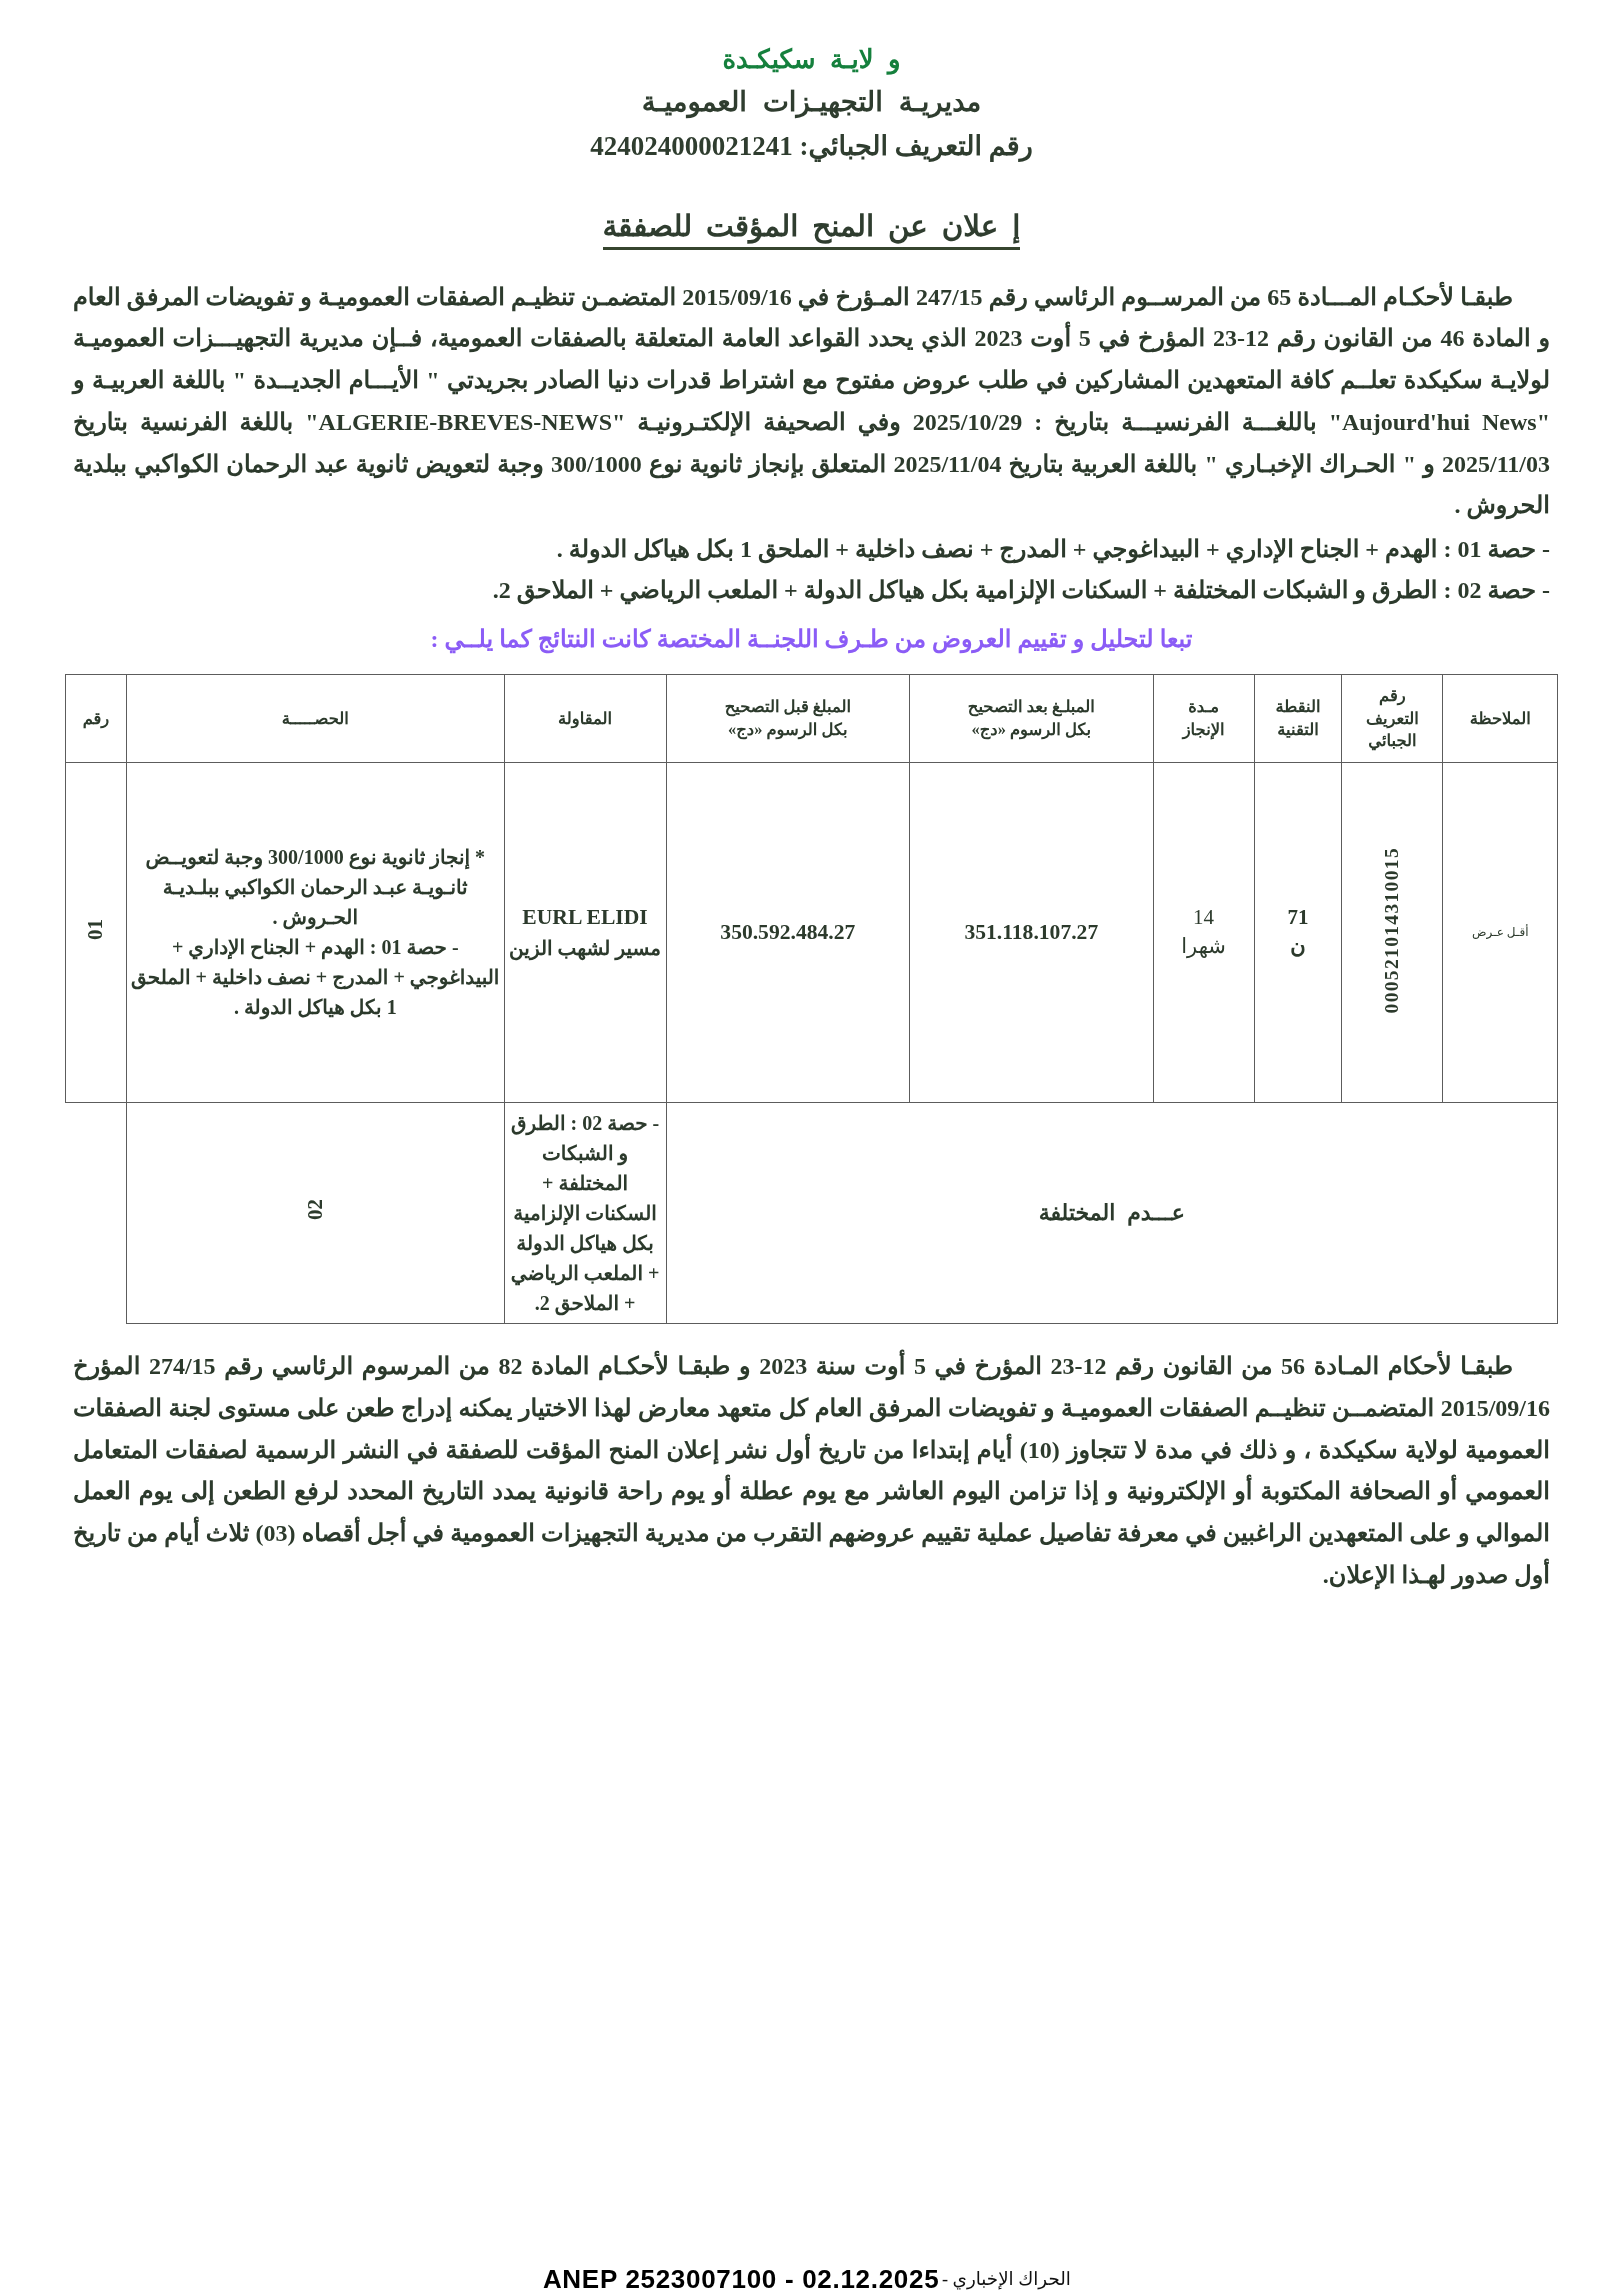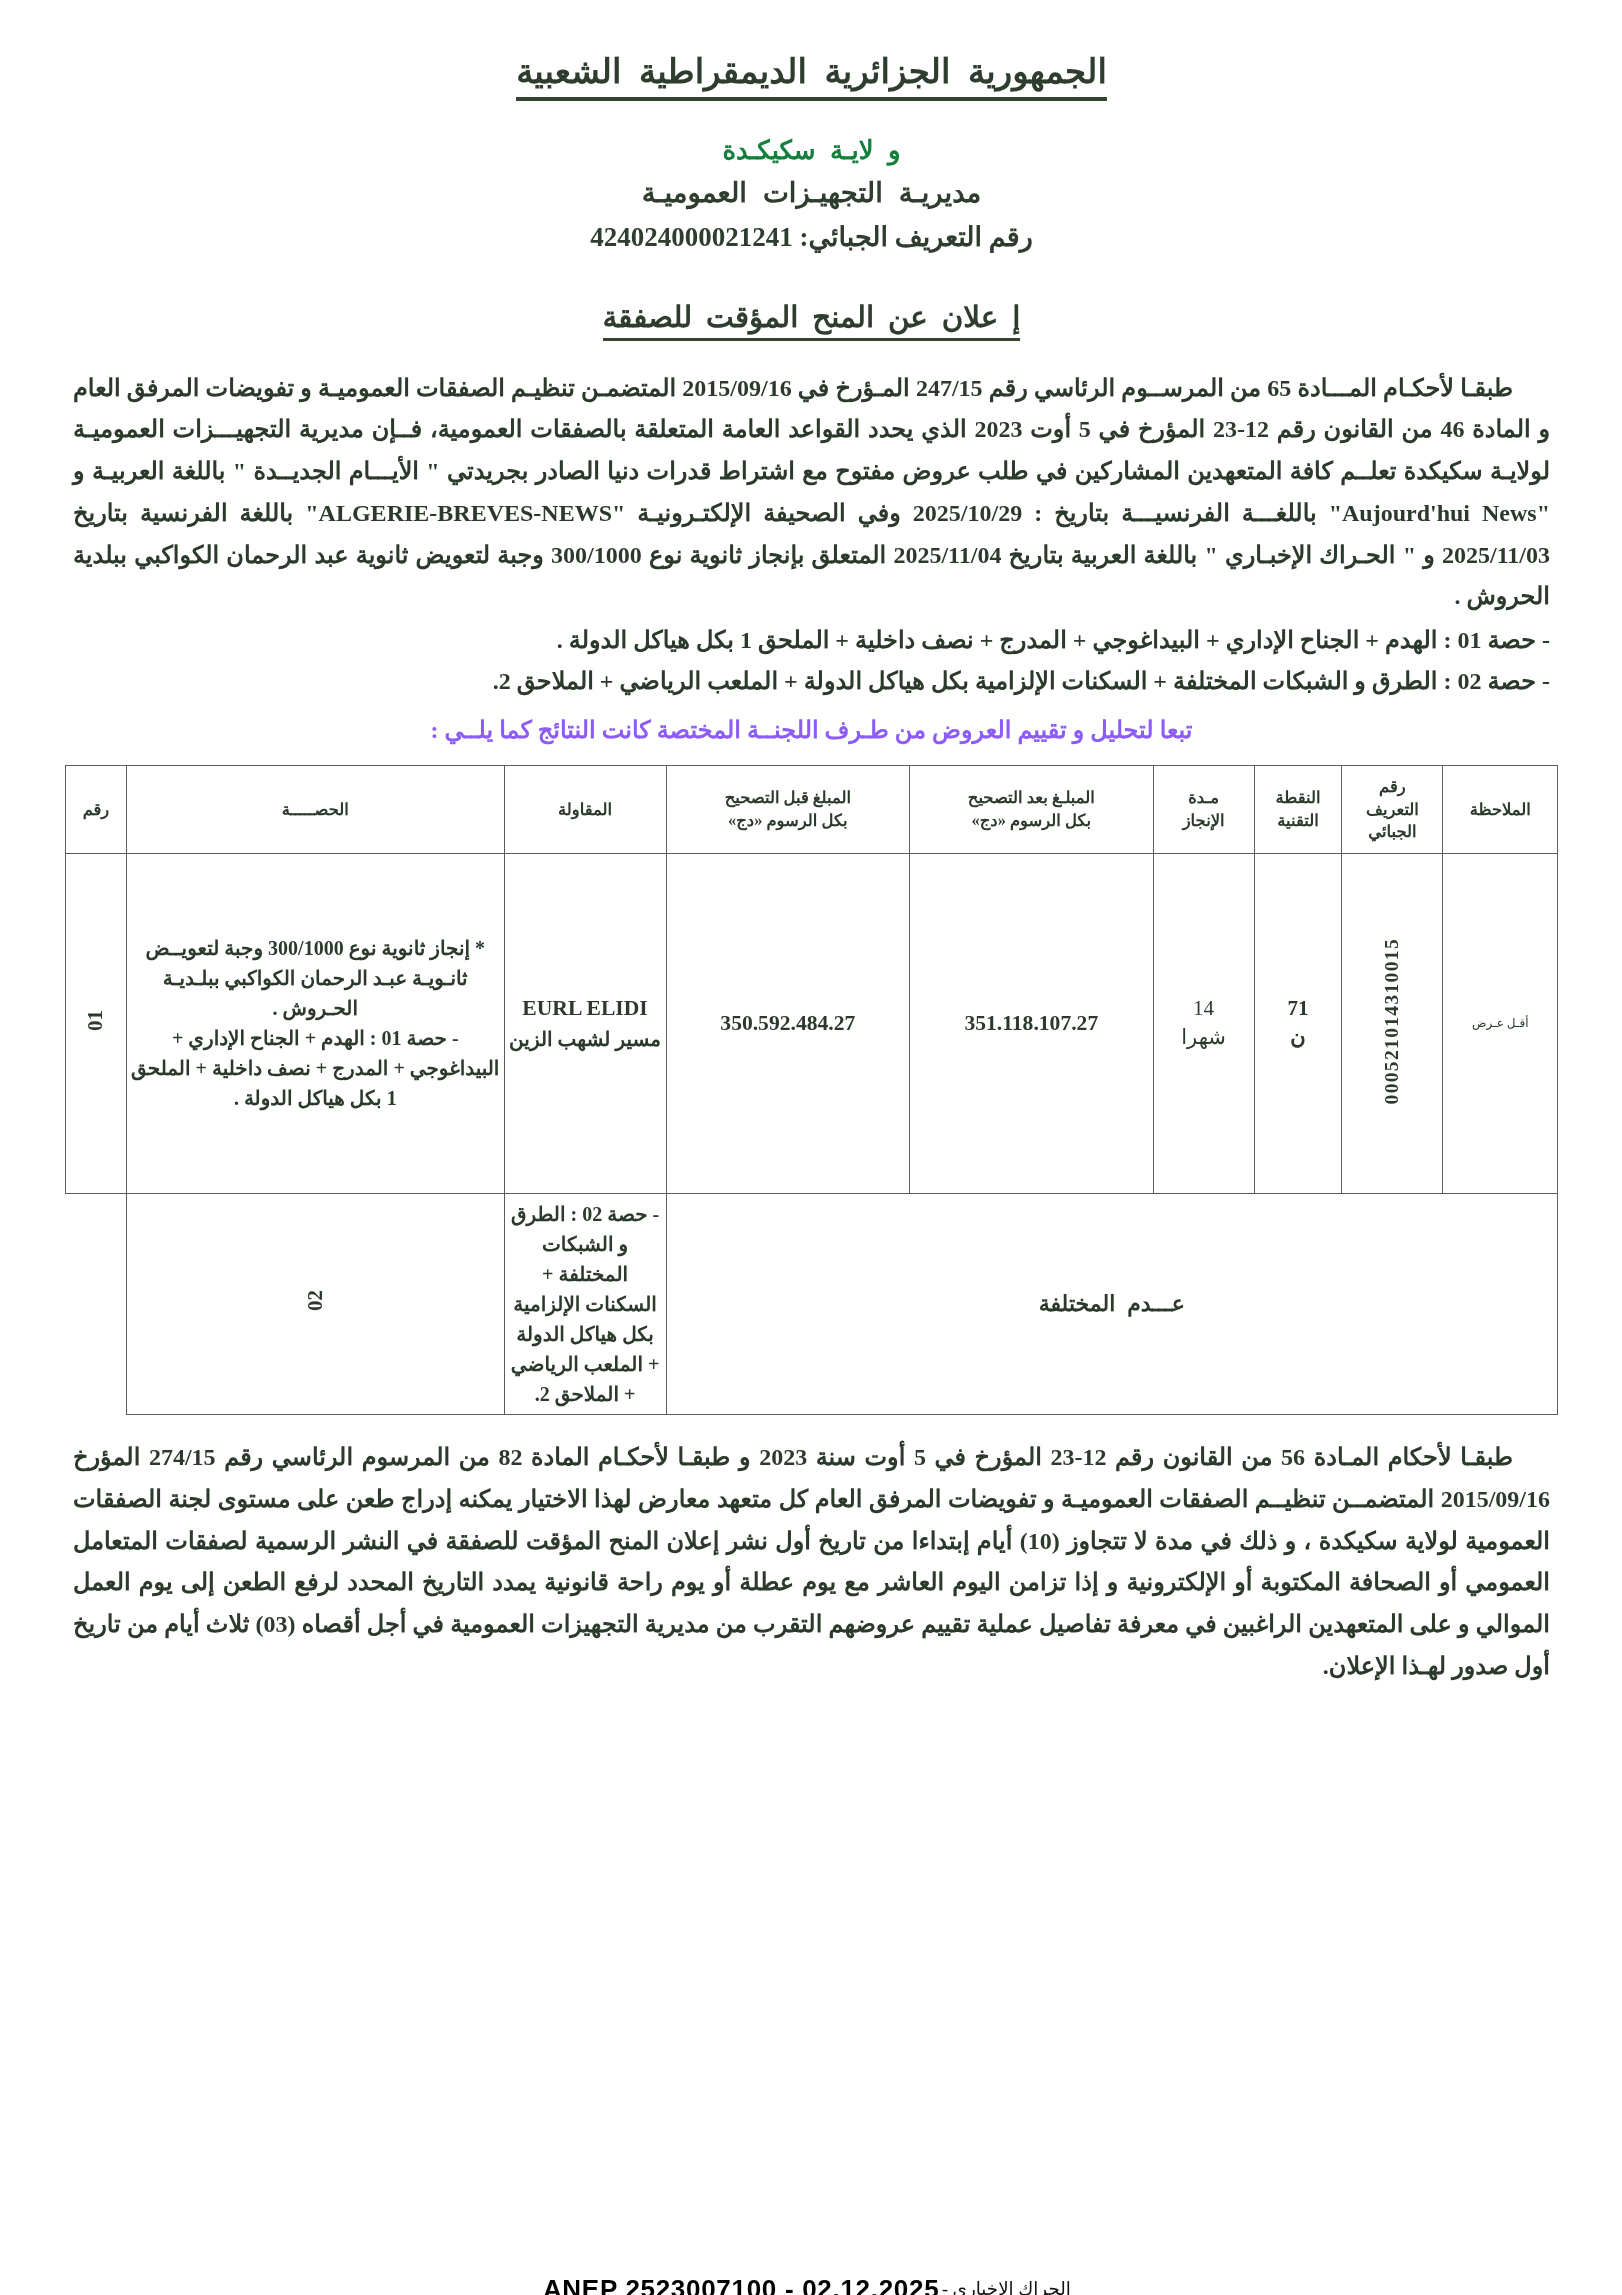--- a/index.html
+++ b/index.html
@@ -235,23 +235,20 @@
     direction: rtl;
     display: inline-block;
     vertical-align: 2.6px;
   }
 </style>
 </head>
 <body>
 
 <div class="page">
 
-  <div class="hdr-republic">
-    <span>الجمهورية الجزائرية الديمقراطية الشعبية</span>
-  </div>
 
   <div class="hdr-block">
     <div class="hdr-wilaya">و لايـة سكيكـدة</div>
     <div class="hdr-direction">مديريـة  التجهيـزات العموميـة</div>
     <div class="hdr-nif">
       <span>رقم التعريف الجبائي:</span>
       <span class="ltr">424024000021241</span>
     </div>
   </div>
 

